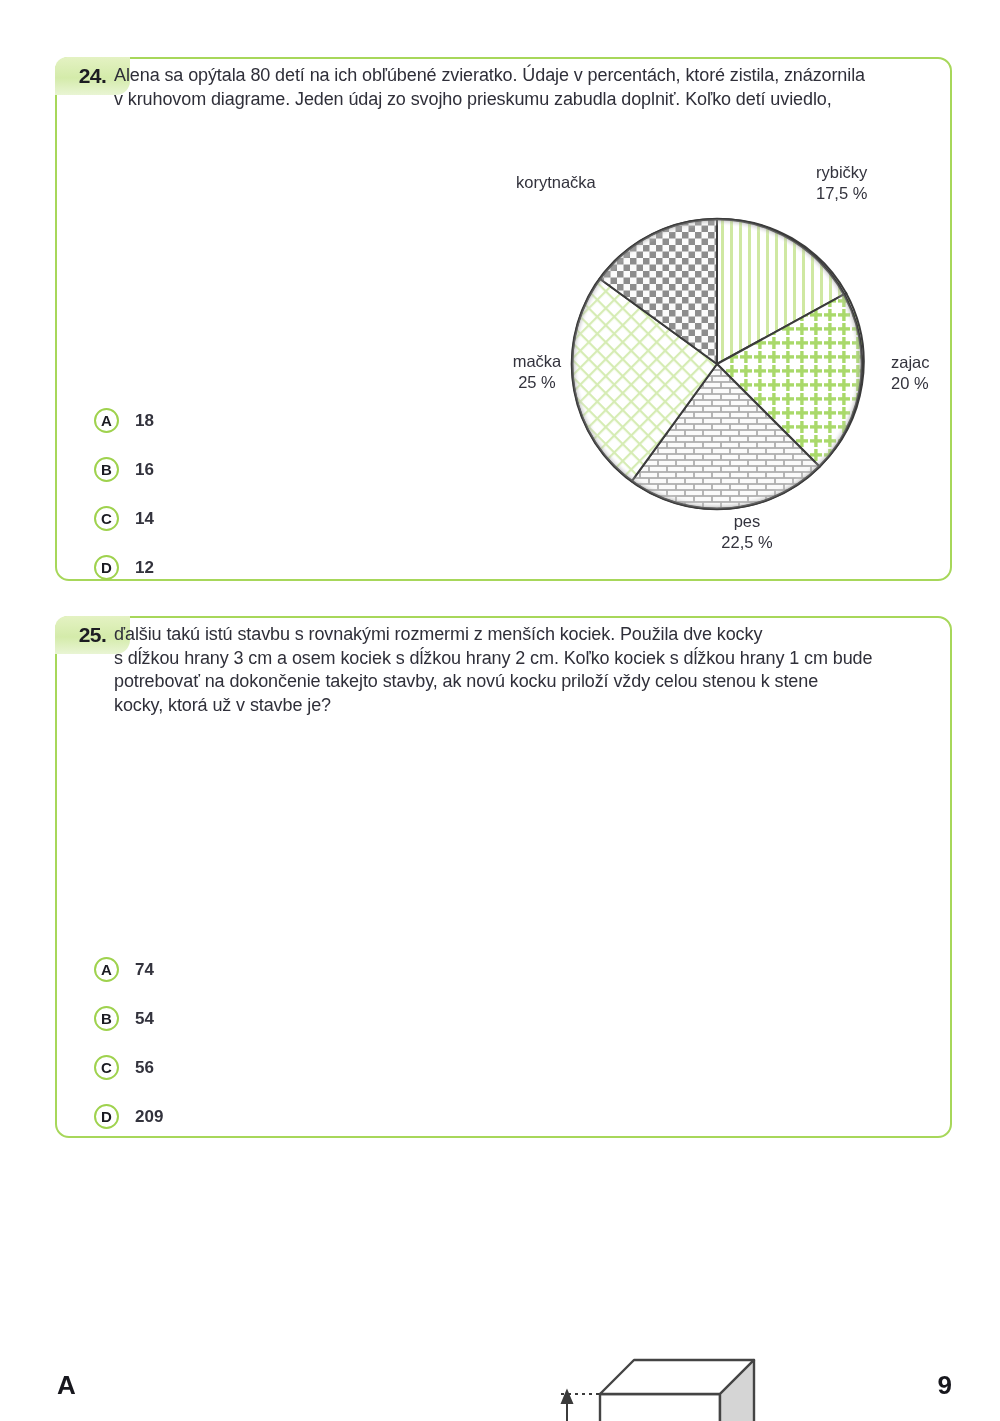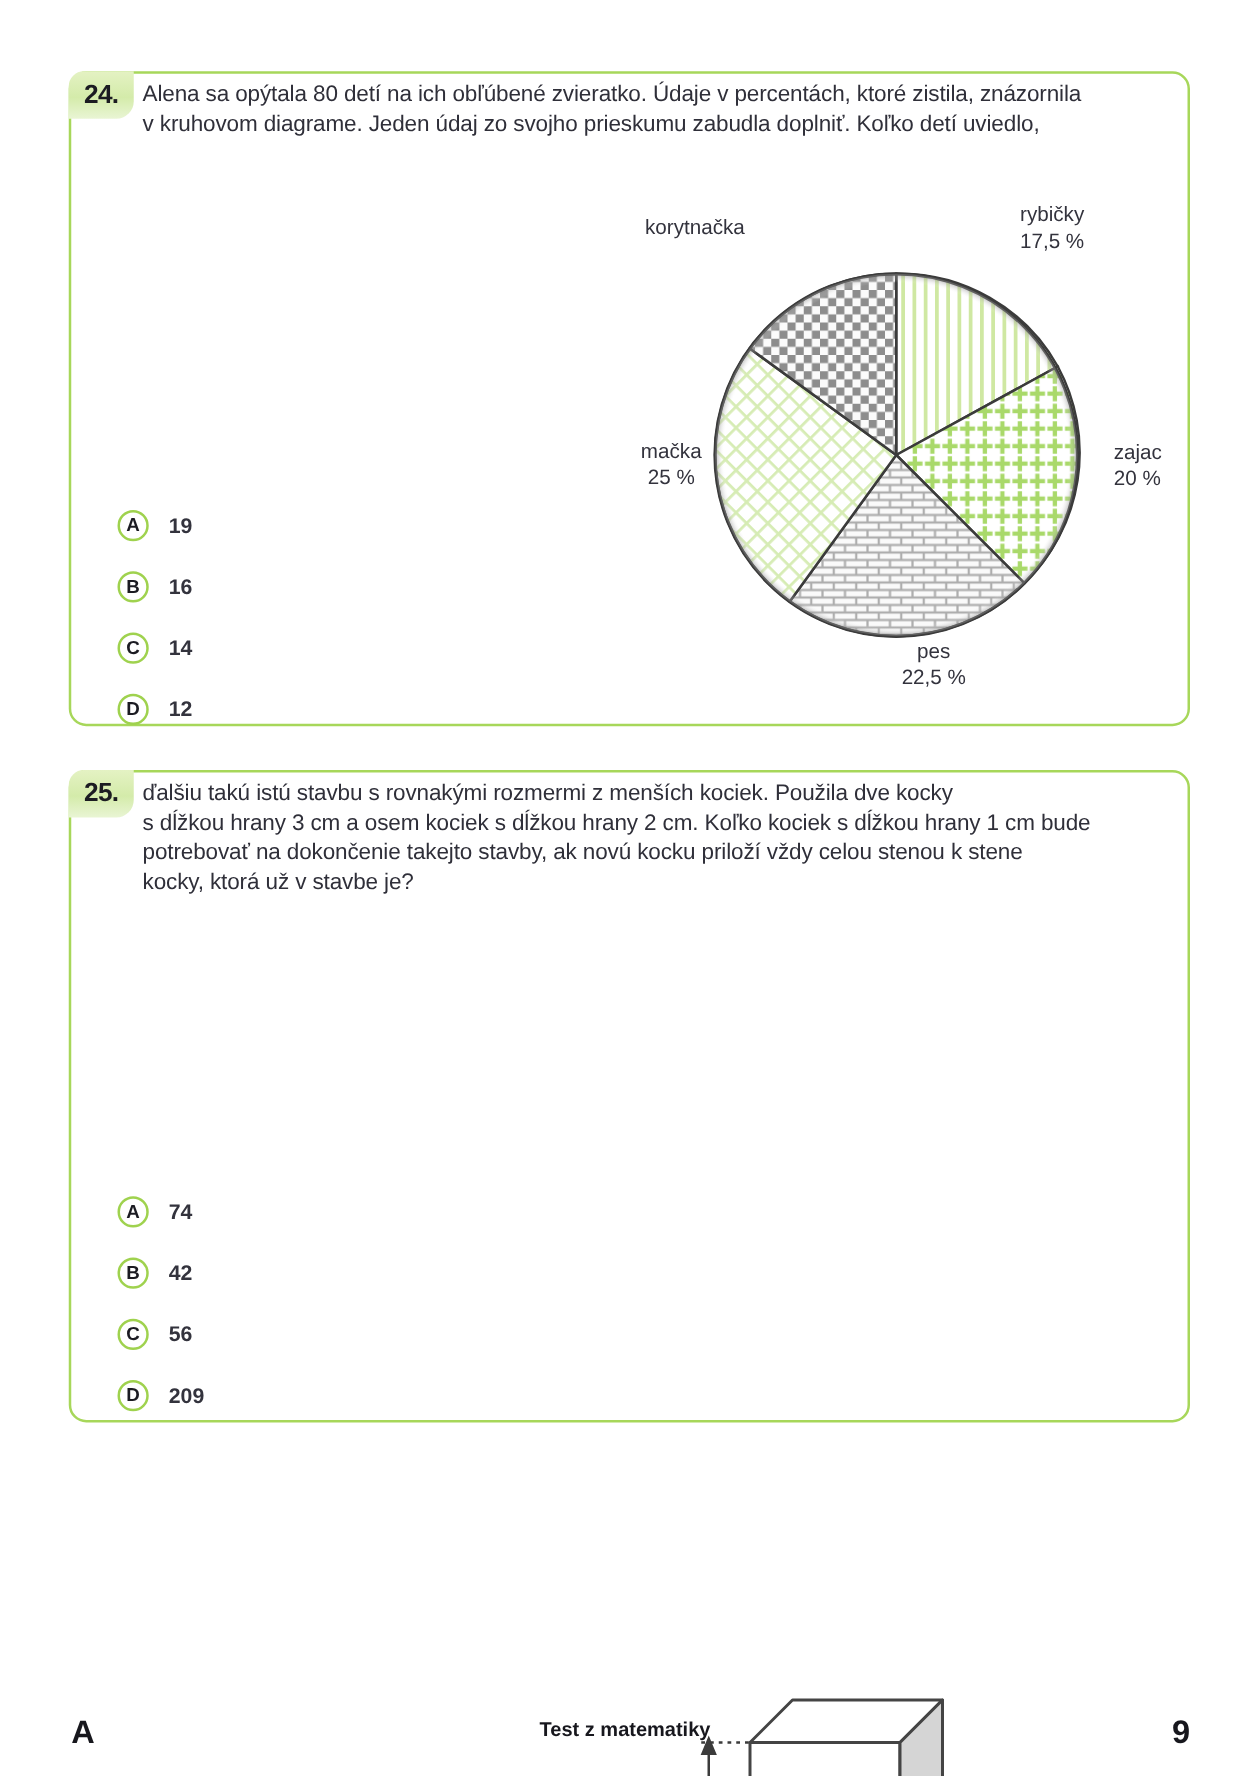--- a/index.html
+++ b/index.html
@@ -19,21 +19,21 @@
     border: 2.5px solid #a7d75a;
     border-radius: 14px;
     background: #ffffff;
   }
   #q24 { top: 57px; height: 524px; }
   #q25 { top: 616px; height: 522px; padding-left: 27px; }
 
   .qnum {
     position: absolute;
     top: -2px; left: -2px;
-    width: 52px; height: 38px;
+    width: 75px; height: 38px;
     border-radius: 12px 0 14px 0;
     background: linear-gradient(180deg,#e4f2c3 0%, #d4ebaa 55%, #e9f5d4 100%);
     color: #1c1c22;
     font-weight: bold;
     font-size: 21px;
     line-height: 38px;
     text-align: center;
     letter-spacing: -0.5px;
   }
 
@@ -212,21 +212,21 @@
 
       <div class="pie-label" id="lbl-macka">
         <span>mačka</span>
         <span class="ln2">25 %</span>
       </div>
     </div>
 
     <div class="options">
       <div class="opt">
         <span class="opt-circle">A</span>
-        <span class="opt-val">19</span>
+        <span class="opt-val">18</span>
       </div>
       <div class="opt">
         <span class="opt-circle">B</span>
         <span class="opt-val">16</span>
       </div>
       <div class="opt">
         <span class="opt-circle">C</span>
         <span class="opt-val">14</span>
       </div>
       <div class="opt">
@@ -297,32 +297,31 @@
       </svg>
     </div>
 
     <div class="options">
       <div class="opt">
         <span class="opt-circle">A</span>
         <span class="opt-val">74</span>
       </div>
       <div class="opt">
         <span class="opt-circle">B</span>
-        <span class="opt-val">42</span>
+        <span class="opt-val">54</span>
       </div>
       <div class="opt">
         <span class="opt-circle">C</span>
         <span class="opt-val">56</span>
       </div>
       <div class="opt">
         <span class="opt-circle">D</span>
         <span class="opt-val">209</span>
       </div>
     </div>
   </div>
 
   <div class="footer">
     <div class="footer-left">A</div>
-    <div class="footer-center">Test z matematiky</div>
     <div class="footer-right">9</div>
   </div>
 
 </div>
 
 </body></html>

